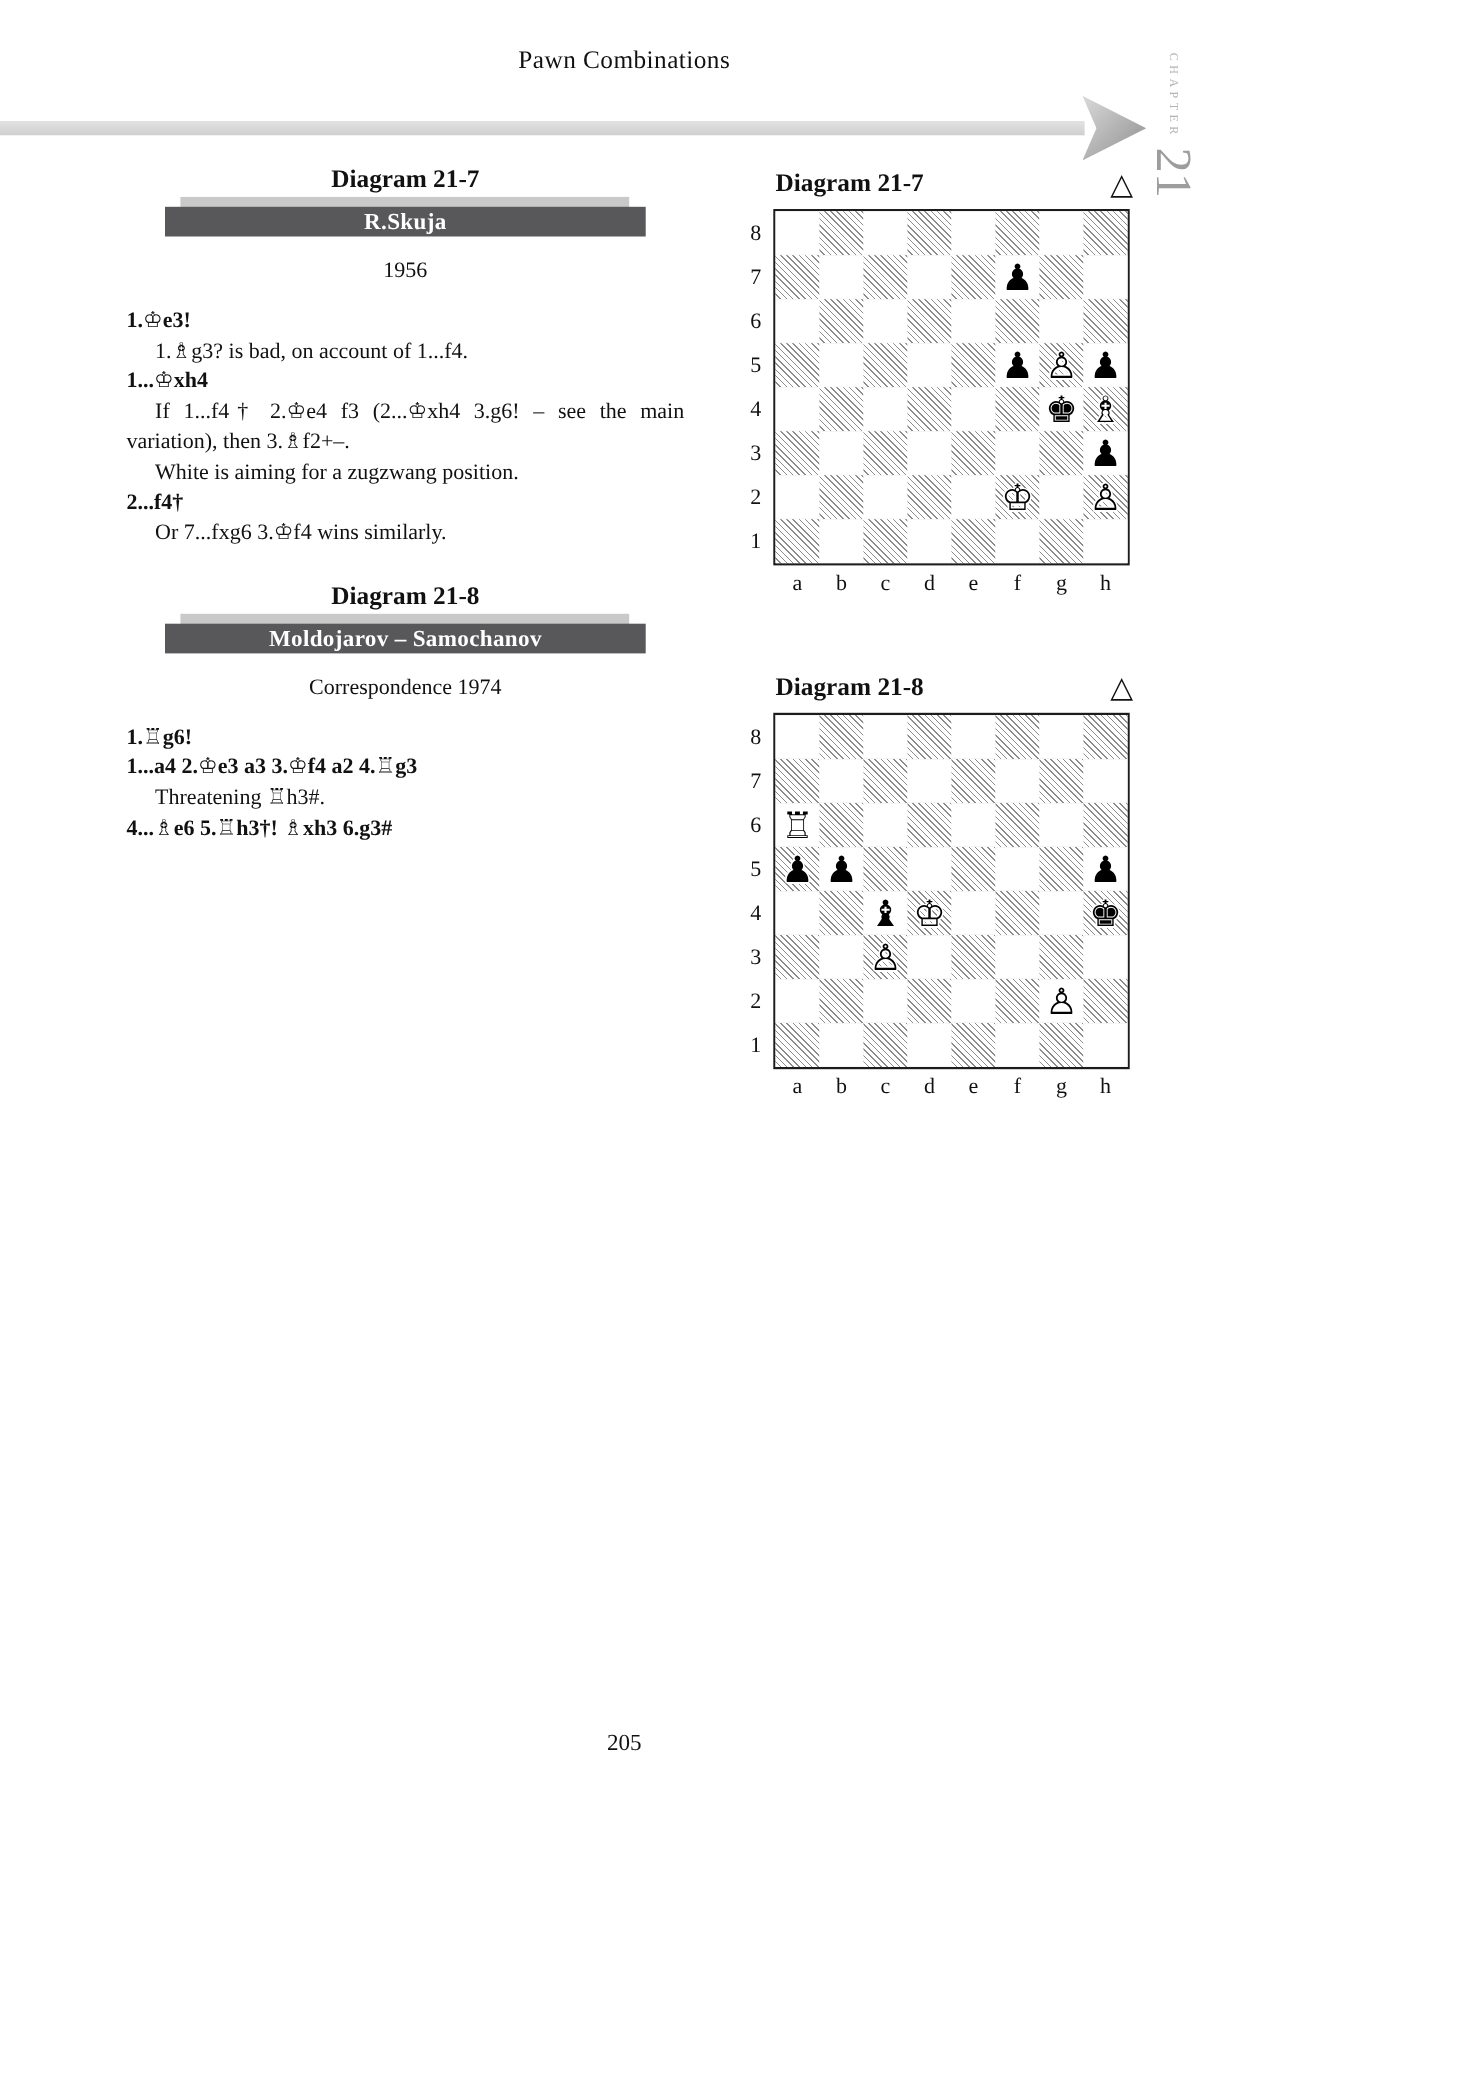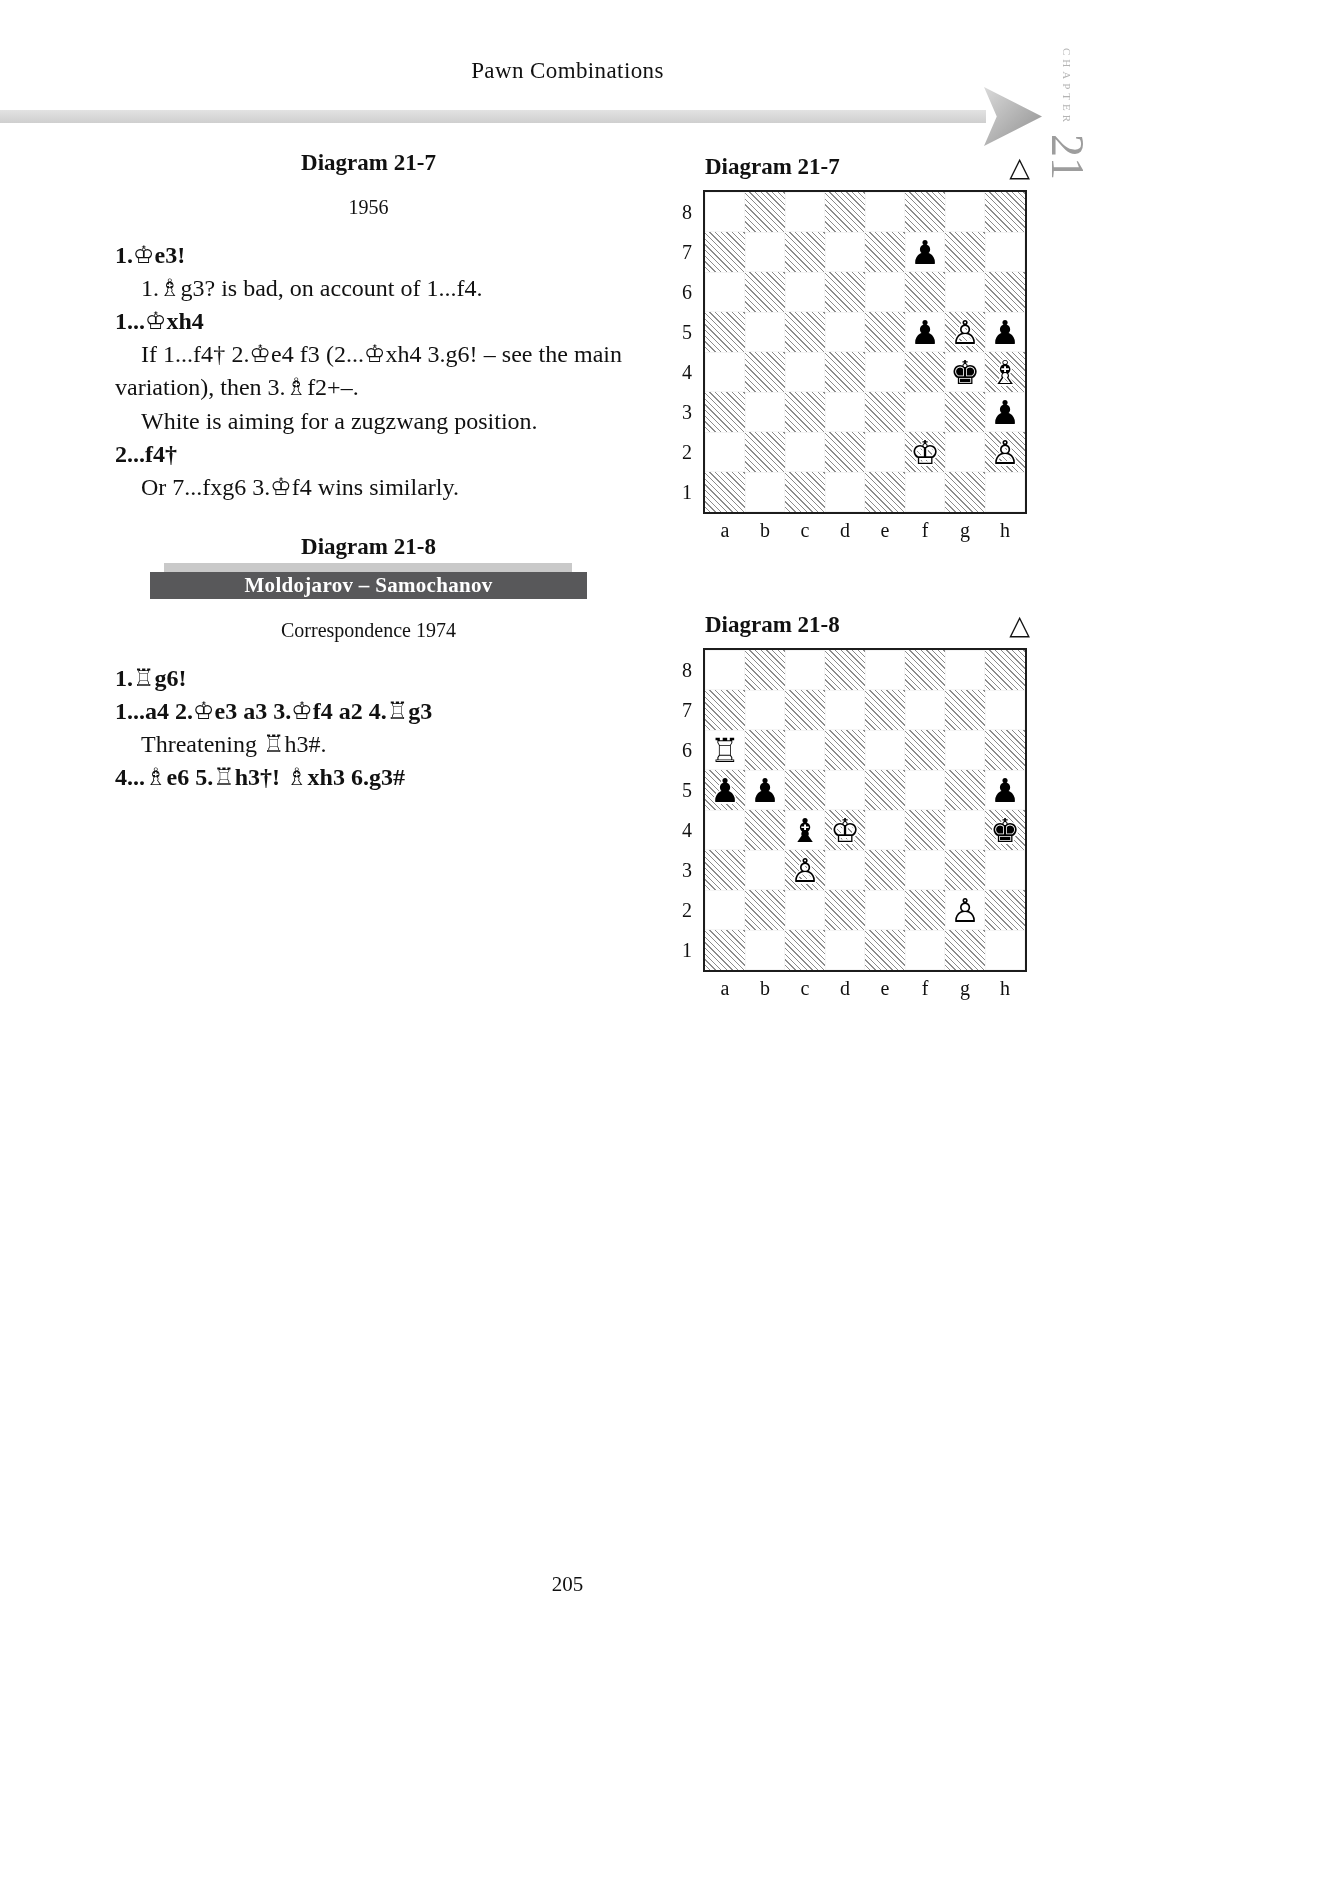--- a/index.html
+++ b/index.html
@@ -6,21 +6,21 @@
   html,body { background:#ffffff; }
   body {
     width:1339px; height:1890px; position:relative;
     font-family:"Liberation Serif","DejaVu Serif","DejaVu Sans",serif;
     color:#111; overflow:hidden;
   }
 
   
   .running-head {
     position:absolute; top:42px; left:115px; width:905px;
-    text-align:center; font-size:23px; letter-spacing:.4px;margin-top:16px;
+    text-align:center; font-size:23px; letter-spacing:.4px;
   }
   .head-band {
     position:absolute; top:110px; left:0; width:986px; height:13px;
     background:linear-gradient(180deg,#e2e2e2,#cfcfcf);
   }
   .head-arrow {
     position:absolute; left:984px; top:87px; width:58px; height:59px;
     background:linear-gradient(135deg,#dadada 0%,#8e8e8e 100%);
     clip-path:polygon(0 0, 100% 50%, 0 100%, 22% 50%);
   }
@@ -41,21 +41,21 @@
   .game-section + .game-section { margin-top:30px; }
   .diagram-title { text-align:center; font-size:23px; font-weight:bold; margin-bottom:12px; }
   .name-bar-wrap { position:relative; width:437px; margin:0 auto; height:27px; }
   .name-bar-shadow { position:absolute; left:14px; top:-9px; width:408px; height:16px; background:#c9c9c9; }
   .name-bar {
     position:absolute; left:0; top:0; width:100%; height:100%;
     background:#58585a; color:#ffffff; font-weight:bold; font-size:21px;
     text-align:center; line-height:27px; letter-spacing:.3px;
   }
   .event-line { text-align:center; font-size:20px; margin:20px 0 20px; }
-  .analysis p { font-size:24px; line-height:1.38; text-align:justify; }
+  .analysis p { font-size:20px; line-height:1.38; text-align:justify; }
   .analysis p.move { font-weight:bold; }
   .analysis p.note { text-indent:26px; }
 
   
   .diagram-block { position:absolute; left:662px; width:368px; }
   #diagram-block-1 { top:152px; }
   #diagram-block-2 { top:610px; }
   .diagram-caption {
     display:flex; align-items:center; justify-content:space-between;
     padding-left:43px; margin-bottom:8px; height:30px;
@@ -101,20 +101,24 @@
 
   <div class="chapter-tab">
     <span class="chapter-word">chapter</span>
     <span class="chapter-num">21</span>
   </div>
 
   <div class="left-col">
 
     <section class="game-section">
       <h2 class="diagram-title">Diagram 21-7</h2>
+      <div class="name-bar-wrap">
+        <div class="name-bar-shadow"></div>
+        <div class="name-bar">R.Skuja</div>
+      </div>
       <div class="event-line">1956</div>
       <div class="analysis">
           <p class="move">1.♔e3!</p>
           <p class="note">1.♗g3? is bad, on account of 1...f4.</p>
           <p class="move">1...♔xh4</p>
           <p class="note">If 1...f4† 2.♔e4 f3 (2...♔xh4 3.g6! – see the main variation), then 3.♗f2+–.</p>
           <p class="note">White is aiming for a zugzwang position.</p>
           <p class="move">2...f4†</p>
           <p class="note">Or 7...fxg6 3.♔f4 wins similarly.</p>
         </div>

